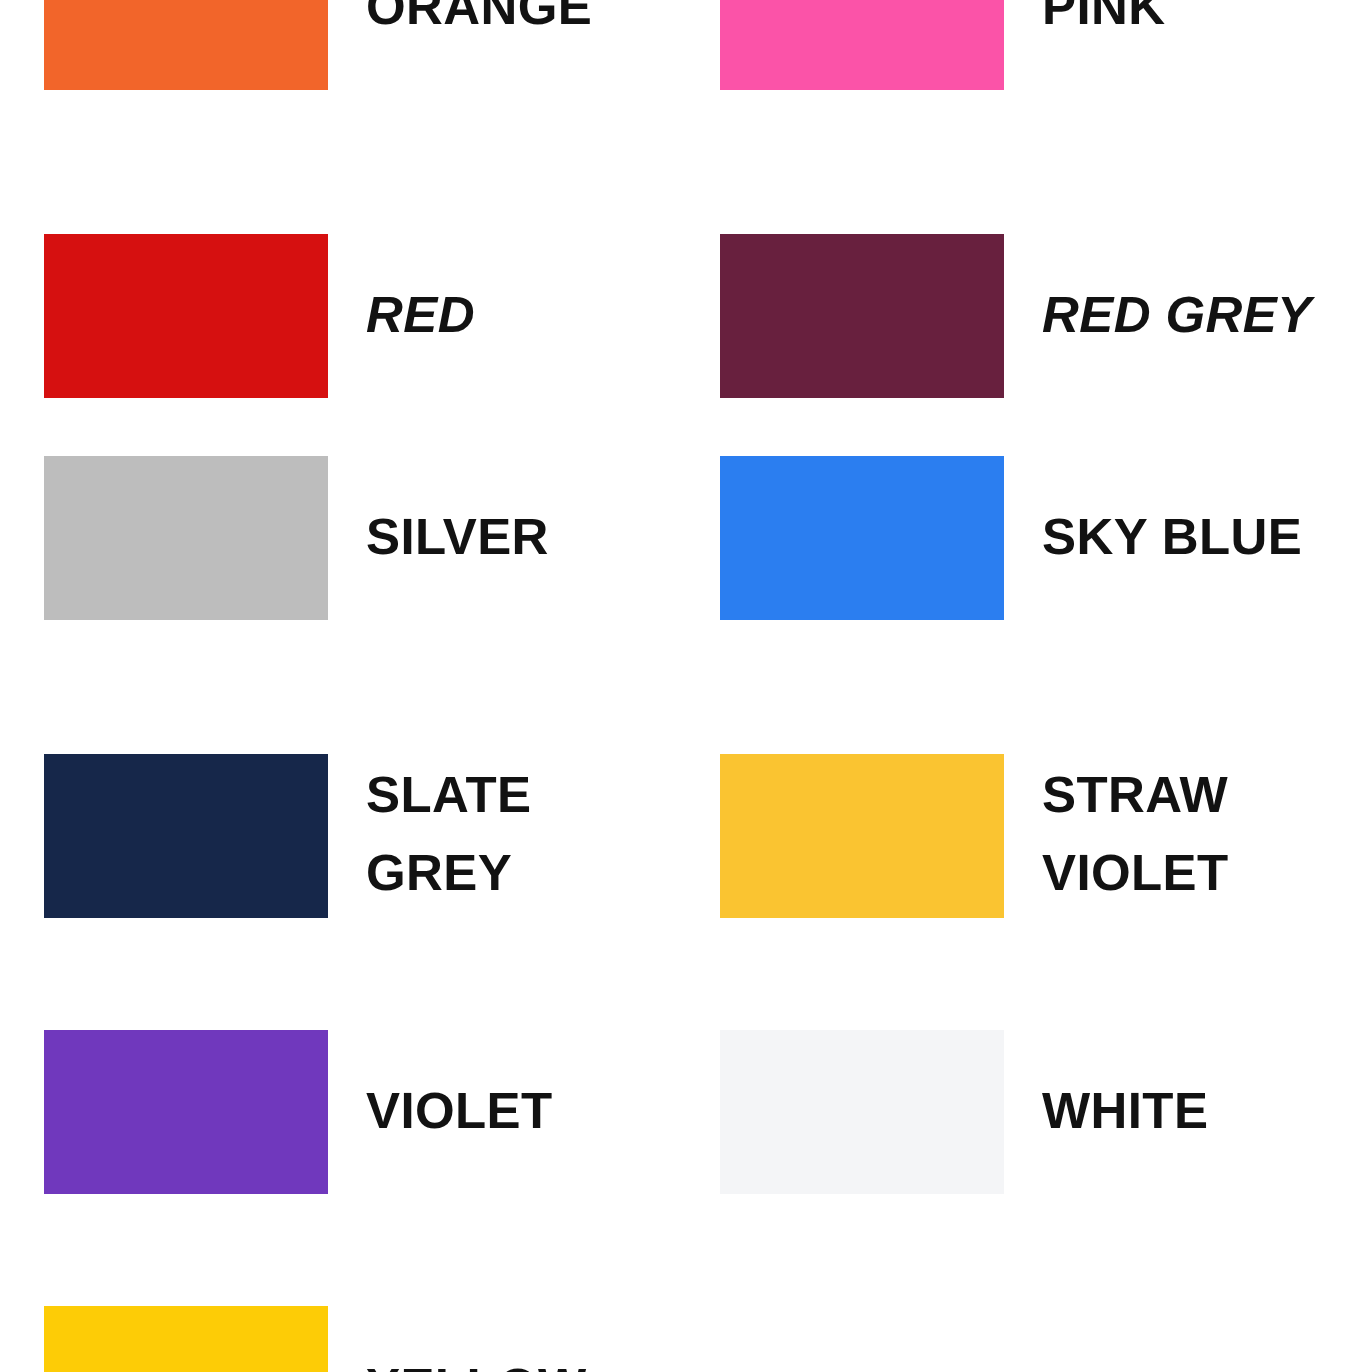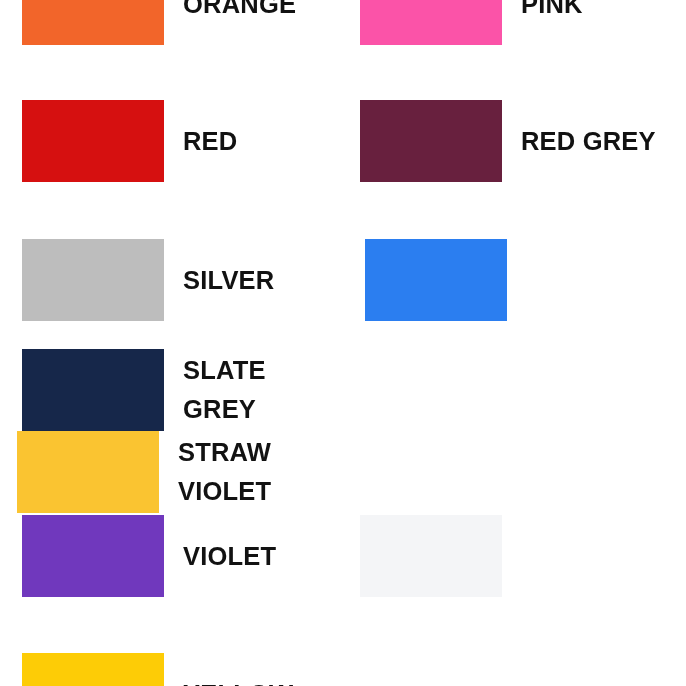--- a/index.html
+++ b/index.html
@@ -72,58 +72,60 @@
     <div class="swatch-row" style="top: -65px;">
       <div class="swatch-cell col-left">
         <div class="swatch-chip" style="background-color: rgb(242, 101, 42);"></div>
         <div class="swatch-label">ORANGE</div>
       </div>
       <div class="swatch-cell col-right">
         <div class="swatch-chip" style="background-color: rgb(251, 83, 168);"></div>
         <div class="swatch-label">PINK</div>
       </div>
     </div>
-    <div class="swatch-row" style="top: 72px;">
+    <div class="swatch-row" style="top: 89px; font-style: italic;">
       <div class="swatch-cell col-left">
         <div class="swatch-chip" style="background-color: rgb(214, 16, 16);"></div>
         <div class="swatch-label">RED</div>
       </div>
       <div class="swatch-cell col-right">
         <div class="swatch-chip" style="background-color: rgb(104, 32, 62);"></div>
         <div class="swatch-label">RED GREY</div>
       </div>
     </div>
-    <div class="swatch-row" style="top: 211px; justify-content: space-between;">
+    <div class="swatch-row" style="top: 200px;">
       <div class="swatch-cell col-left">
         <div class="swatch-chip" style="background-color: rgb(189, 189, 189);"></div>
         <div class="swatch-label">SILVER</div>
       </div>
       <div class="swatch-cell col-right">
         <div class="swatch-chip" style="background-color: rgb(43, 126, 240);"></div>
+        <div class="swatch-label">SKY BLUE</div>
       </div>
     </div>
-    <div class="swatch-row" style="top: 349px; flex-direction: column;">
+    <div class="swatch-row" style="top: 349px;">
       <div class="swatch-cell col-left">
         <div class="swatch-chip" style="background-color: rgb(22, 39, 74);"></div>
         <div class="swatch-label">SLATE
 GREY</div>
       </div>
       <div class="swatch-cell col-right">
         <div class="swatch-chip" style="background-color: rgb(250, 196, 49);"></div>
         <div class="swatch-label">STRAW
 VIOLET</div>
       </div>
     </div>
     <div class="swatch-row" style="top: 487px;">
       <div class="swatch-cell col-left">
         <div class="swatch-chip" style="background-color: rgb(112, 56, 189);"></div>
         <div class="swatch-label">VIOLET</div>
       </div>
       <div class="swatch-cell col-right">
         <div class="swatch-chip is-white" style="background-color: rgb(244, 245, 247);"></div>
+        <div class="swatch-label">WHITE</div>
       </div>
     </div>
     <div class="swatch-row" style="top: 625px;">
       <div class="swatch-cell col-left">
         <div class="swatch-chip" style="background-color: rgb(253, 204, 6);"></div>
         <div class="swatch-label">YELLOW</div>
       </div>
       <div class="swatch-cell col-right is-empty"></div>
     </div>
   </div>

